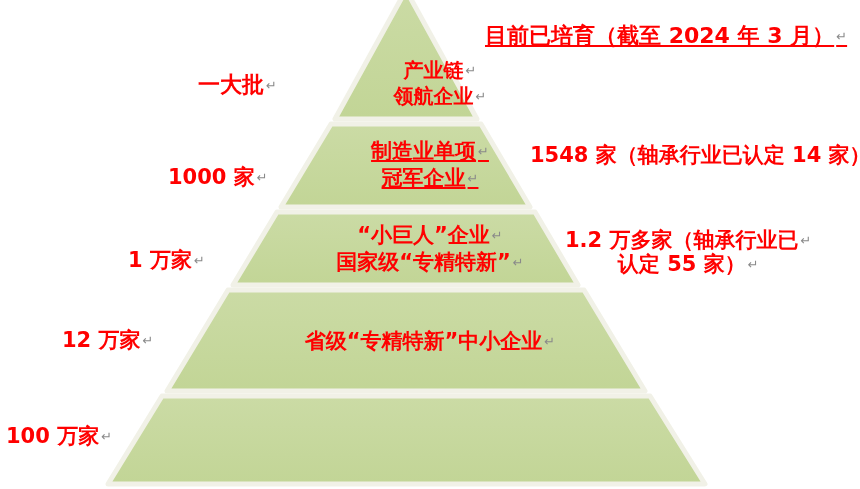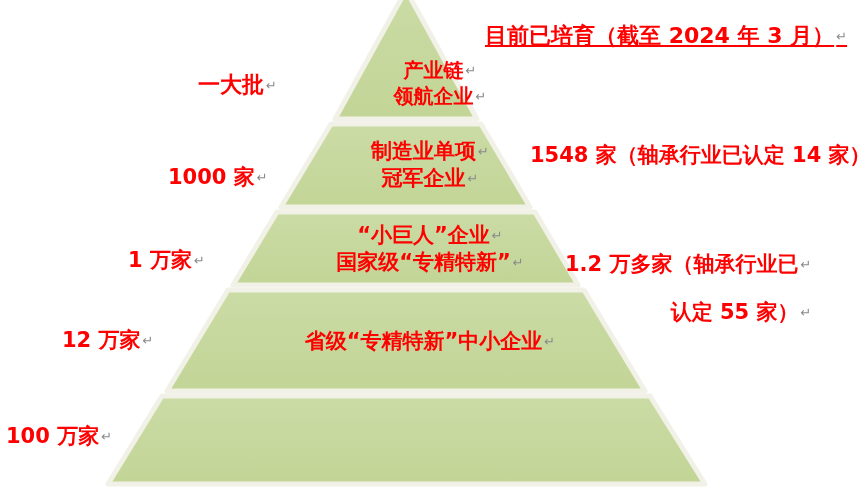--- a/index.html
+++ b/index.html
@@ -75,21 +75,21 @@
     white-space: nowrap;
     pointer-events: none;
   }
 
   
   .right-note {
     font-weight: bold;
     font-size: 21px;
   }
   .right-note .ln { display: block; }
-  .right-note.ralign .ln { text-align: right; margin-top: 24px; }
+  .right-note.ralign .ln { text-align: center; }
 </style>
 </head>
 <body>
 
 <div id="canvas">
 
   <svg id="pyramid" viewBox="0 0 860 489" width="860" height="489" xmlns="http://www.w3.org/2000/svg">
     <defs>
       <linearGradient id="gfill" x1="0" y1="0" x2="0" y2="1">
         <stop offset="0%" stop-color="#CBDBA5"></stop>
@@ -106,21 +106,21 @@
     <polygon points="331,124 481,124 530,207 281,207" fill="url(#gfill)" stroke="#F1F1E7" stroke-width="5" stroke-linejoin="round"></polygon>
 
     <polygon points="406,-10 335,119 477,119" fill="url(#gfill)" stroke="#F1F1E7" stroke-width="5" stroke-linejoin="round"></polygon>
   </svg>
 
   <div class="tier-text" style="top:58px; left:0; font-size:20px;margin-left:10px;">
     <div><span>产业链</span><span class="pil">↵</span></div>
     <div><span>领航企业</span><span class="pil">↵</span></div>
   </div>
 
-  <div class="tier-text" style="top:138px; left:0; font-size:21px;">
+  <div class="tier-text" style="top:138px; left:0; font-size:21px;text-decoration:underline;">
     <div><span>制造业单项</span><span class="pil">↵</span></div>
     <div><span>冠军企业</span><span class="pil">↵</span></div>
   </div>
 
   <div class="tier-text" style="top:222px; left:0; font-size:21px;">
     <div><span>“小巨人”企业</span><span class="pil">↵</span></div>
     <div><span>国家级“专精特新”</span><span class="pil">↵</span></div>
   </div>
 
   <div class="tier-text" style="top:328px; left:0; font-size:21px;">

